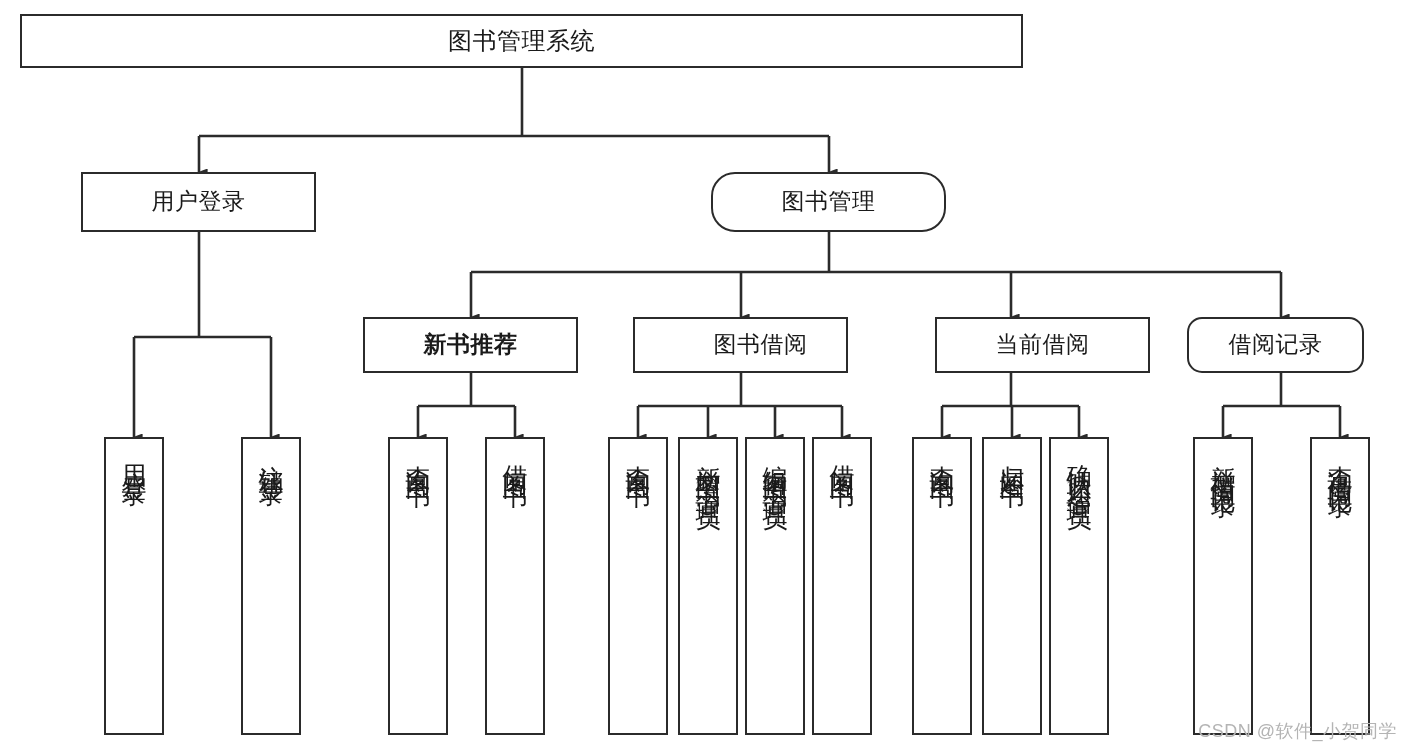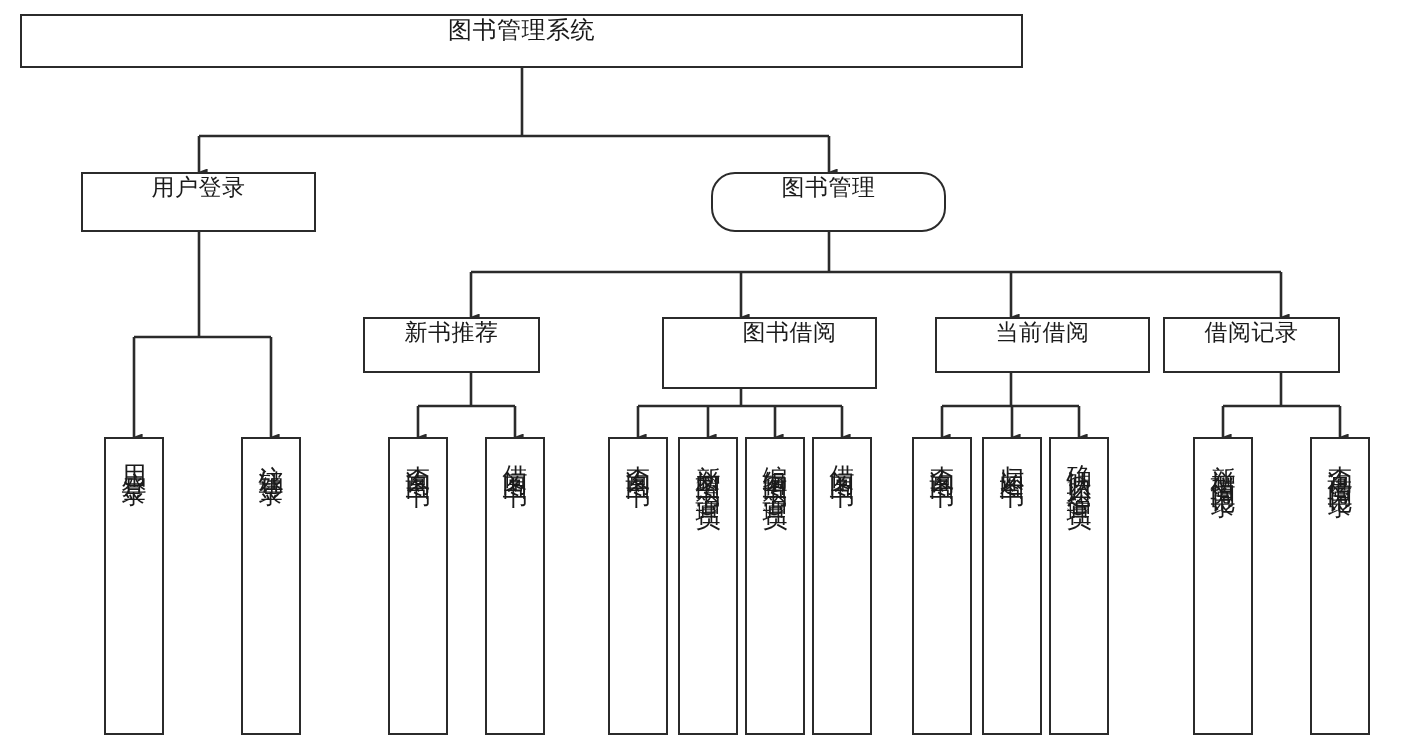--- a/index.html
+++ b/index.html
@@ -26,21 +26,21 @@
     width: 1405px;
     height: 747px;
     pointer-events: none;
   }
   .node {
     position: absolute;
     box-sizing: border-box;
     background: #ffffff;
     border: 2px solid #2b2b2b;
     display: flex;
-    align-items: flex-start;
+    align-items: center;
     justify-content: center;
     color: #1a1a1a;
   }
   .node-label {
     display: block;
     text-align: center;
     line-height: 1.18;
     letter-spacing: 0.5px;
   }
   
@@ -127,30 +127,30 @@
   <div id="node-layer">
       <div class="node horiz root" id="node-root" style="left: 20px; top: 14px; width: 1003px; height: 54px;">
         <span class="node-label">图书管理系统</span>
       </div>
       <div class="node horiz" id="node-user-login" style="left: 81px; top: 172px; width: 235px; height: 60px;">
         <span class="node-label">用户登录</span>
       </div>
       <div class="node horiz" id="node-book-manage" style="left: 711px; top: 172px; width: 235px; height: 60px; border-radius: 24px;">
         <span class="node-label">图书管理</span>
       </div>
-      <div class="node horiz" id="node-new-book-rec" style="left: 363px; top: 317px; width: 177px; height: 56px;">
+      <div class="node horiz" id="node-new-book-rec" style="left: 363px; top: 317px; width: 215px; height: 56px; font-weight: bold;">
         <span class="node-label">新书推荐</span>
       </div>
-      <div class="node horiz" id="node-book-borrow" style="left: 662px; top: 317px; width: 215px; height: 72px; padding-left: 40px;">
+      <div class="node horiz" id="node-book-borrow" style="left: 633px; top: 317px; width: 215px; height: 56px; padding-left: 40px;">
         <span class="node-label">图书借阅</span>
       </div>
       <div class="node horiz" id="node-current-borrow" style="left: 903px; top: 317px; width: 215px; height: 56px; margin-left: 32px;">
         <span class="node-label">当前借阅</span>
       </div>
-      <div class="node horiz" id="node-borrow-record" style="left: 1163px; top: 317px; width: 177px; height: 56px;">
+      <div class="node horiz" id="node-borrow-record" style="left: 1187px; top: 317px; width: 177px; height: 56px; border-radius: 15px;">
         <span class="node-label">借阅记录</span>
       </div>
       <div class="node leaf" id="node-leaf-user-login" style="left: 104px; top: 437px; width: 60px; height: 298px;">
         <span class="node-label">用户登录</span>
       </div>
       <div class="node leaf" id="node-leaf-user-logout" style="left: 241px; top: 437px; width: 60px; height: 298px;">
         <span class="node-label">注销登录</span>
       </div>
       <div class="node leaf" id="node-leaf-query-book-1" style="left: 388px; top: 437px; width: 60px; height: 298px;">
         <span class="node-label">查询图书</span>
@@ -180,13 +180,14 @@
         <span class="node-label">确认归还（管理员）</span>
       </div>
       <div class="node leaf" id="node-leaf-add-record" style="left: 1193px; top: 437px; width: 60px; height: 298px;">
         <span class="node-label">新增借阅记录</span>
       </div>
       <div class="node leaf" id="node-leaf-query-record" style="left: 1310px; top: 437px; width: 60px; height: 298px;">
         <span class="node-label">查询借阅记录</span>
       </div>
     </div>
 
+  <div id="watermark">CSDN @软件_小贺同学</div>
 </div>
 
 </body></html>

